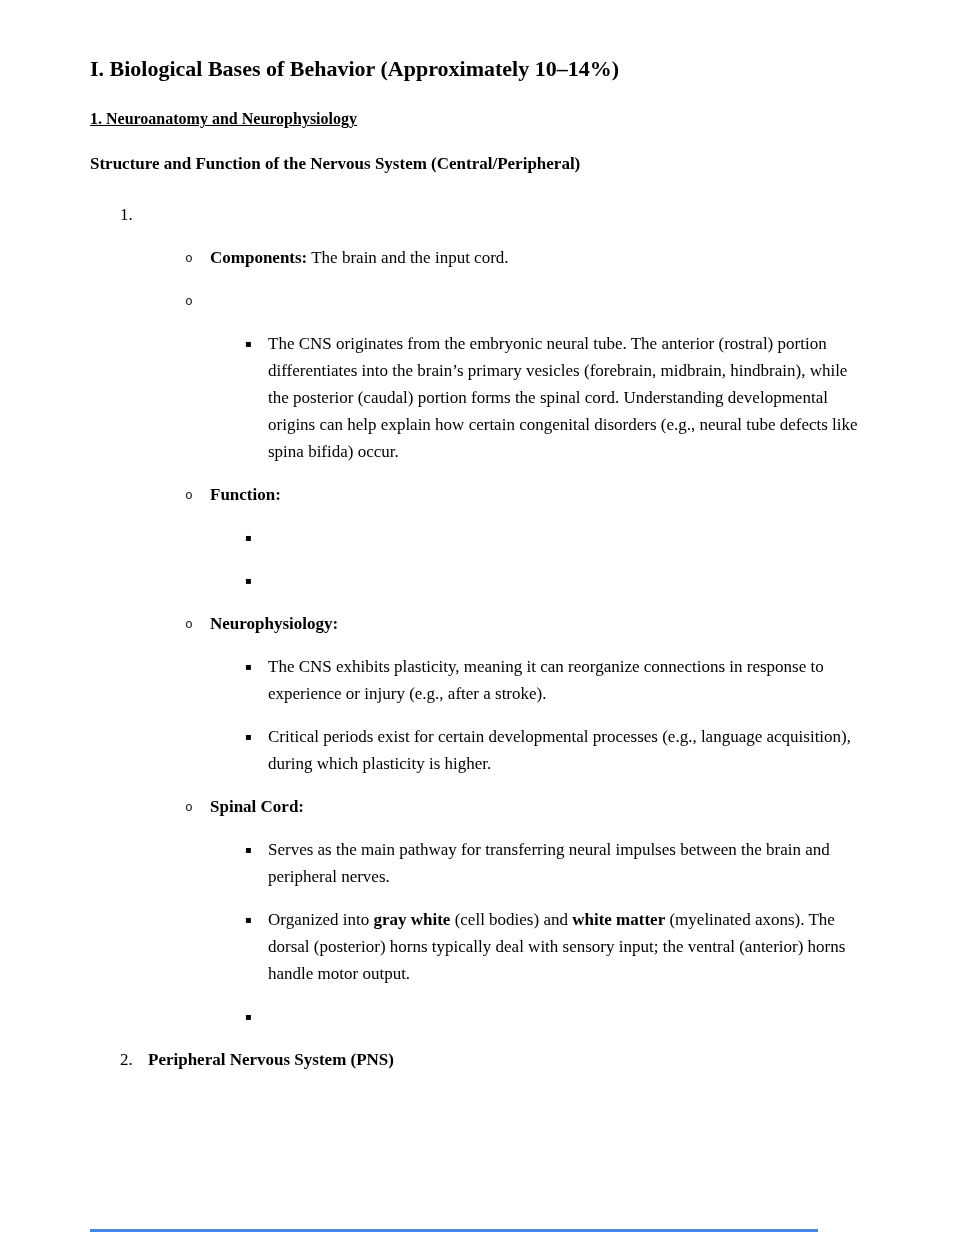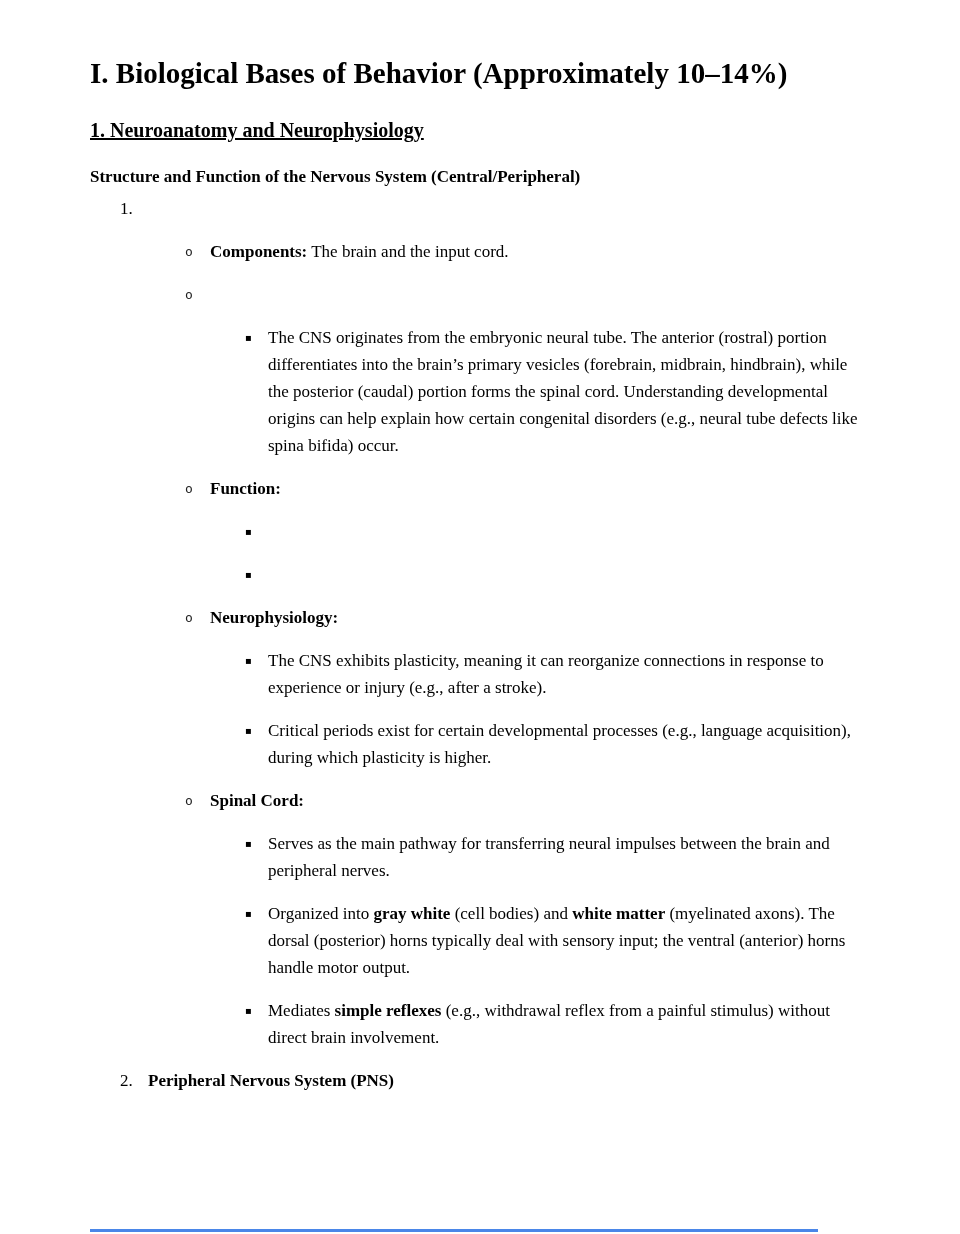--- a/index.html
+++ b/index.html
@@ -12,37 +12,37 @@
     height: 1234px;
     position: relative;
     overflow: hidden;
     font-family: "Liberation Serif", serif;
     color: #000000;
   }
   .content {
     padding: 56px 88px 0 90px;
   }
   .doc-title {
-    font-size: 29px;
+    font-size: 22px;
     font-weight: bold;
     line-height: 1.2;
     margin: 0 0 27px 0;
   }
   .section-heading {
-    font-size: 20px;
+    font-size: 16px;
     font-weight: bold;
     text-decoration: underline;
     line-height: 1.2;
     margin: 0 0 25px 0;
   }
   .subsection-heading {
     font-size: 17px;
     font-weight: bold;
     line-height: 1.2;
-    margin: 0 0 8px 0;
+    margin: 0 0 27px 0;
   }
   .l1 {
     display: flex;
     font-size: 17px;
     line-height: 27px;
     margin: 0 0 16px 0;
     padding-left: 30px;
   }
   .l1 .num {
     width: 28px;
@@ -165,21 +165,20 @@
     <div class="text"><span>Serves as the main pathway for transferring neural impulses between the brain and peripheral nerves.</span></div>
   </div>
 
   <div class="l3">
     <span class="marker">▪</span>
     <div class="text"><span>Organized into </span><span class="b">gray white</span><span> (cell bodies) and </span><span class="b">white matter</span><span> (myelinated axons). The dorsal (posterior) horns typically deal with sensory input; the ventral (anterior) horns handle motor output.</span></div>
   </div>
 
   <div class="l3">
     <span class="marker">▪</span>
-    <div class="text"><span>Mediates </span><span class="b">simple reflexes</span><span> (e.g., withdrawal reflex from a painful stimulus) without direct brain involvement.</span></div>
   </div>
 
   <div class="l1">
     <span class="num">2.</span>
     <span class="lbl">Peripheral Nervous System (PNS)</span>
   </div>
 
 </div>
 
 <div class="blue-line" style="background: rgb(74, 134, 232);"></div>

